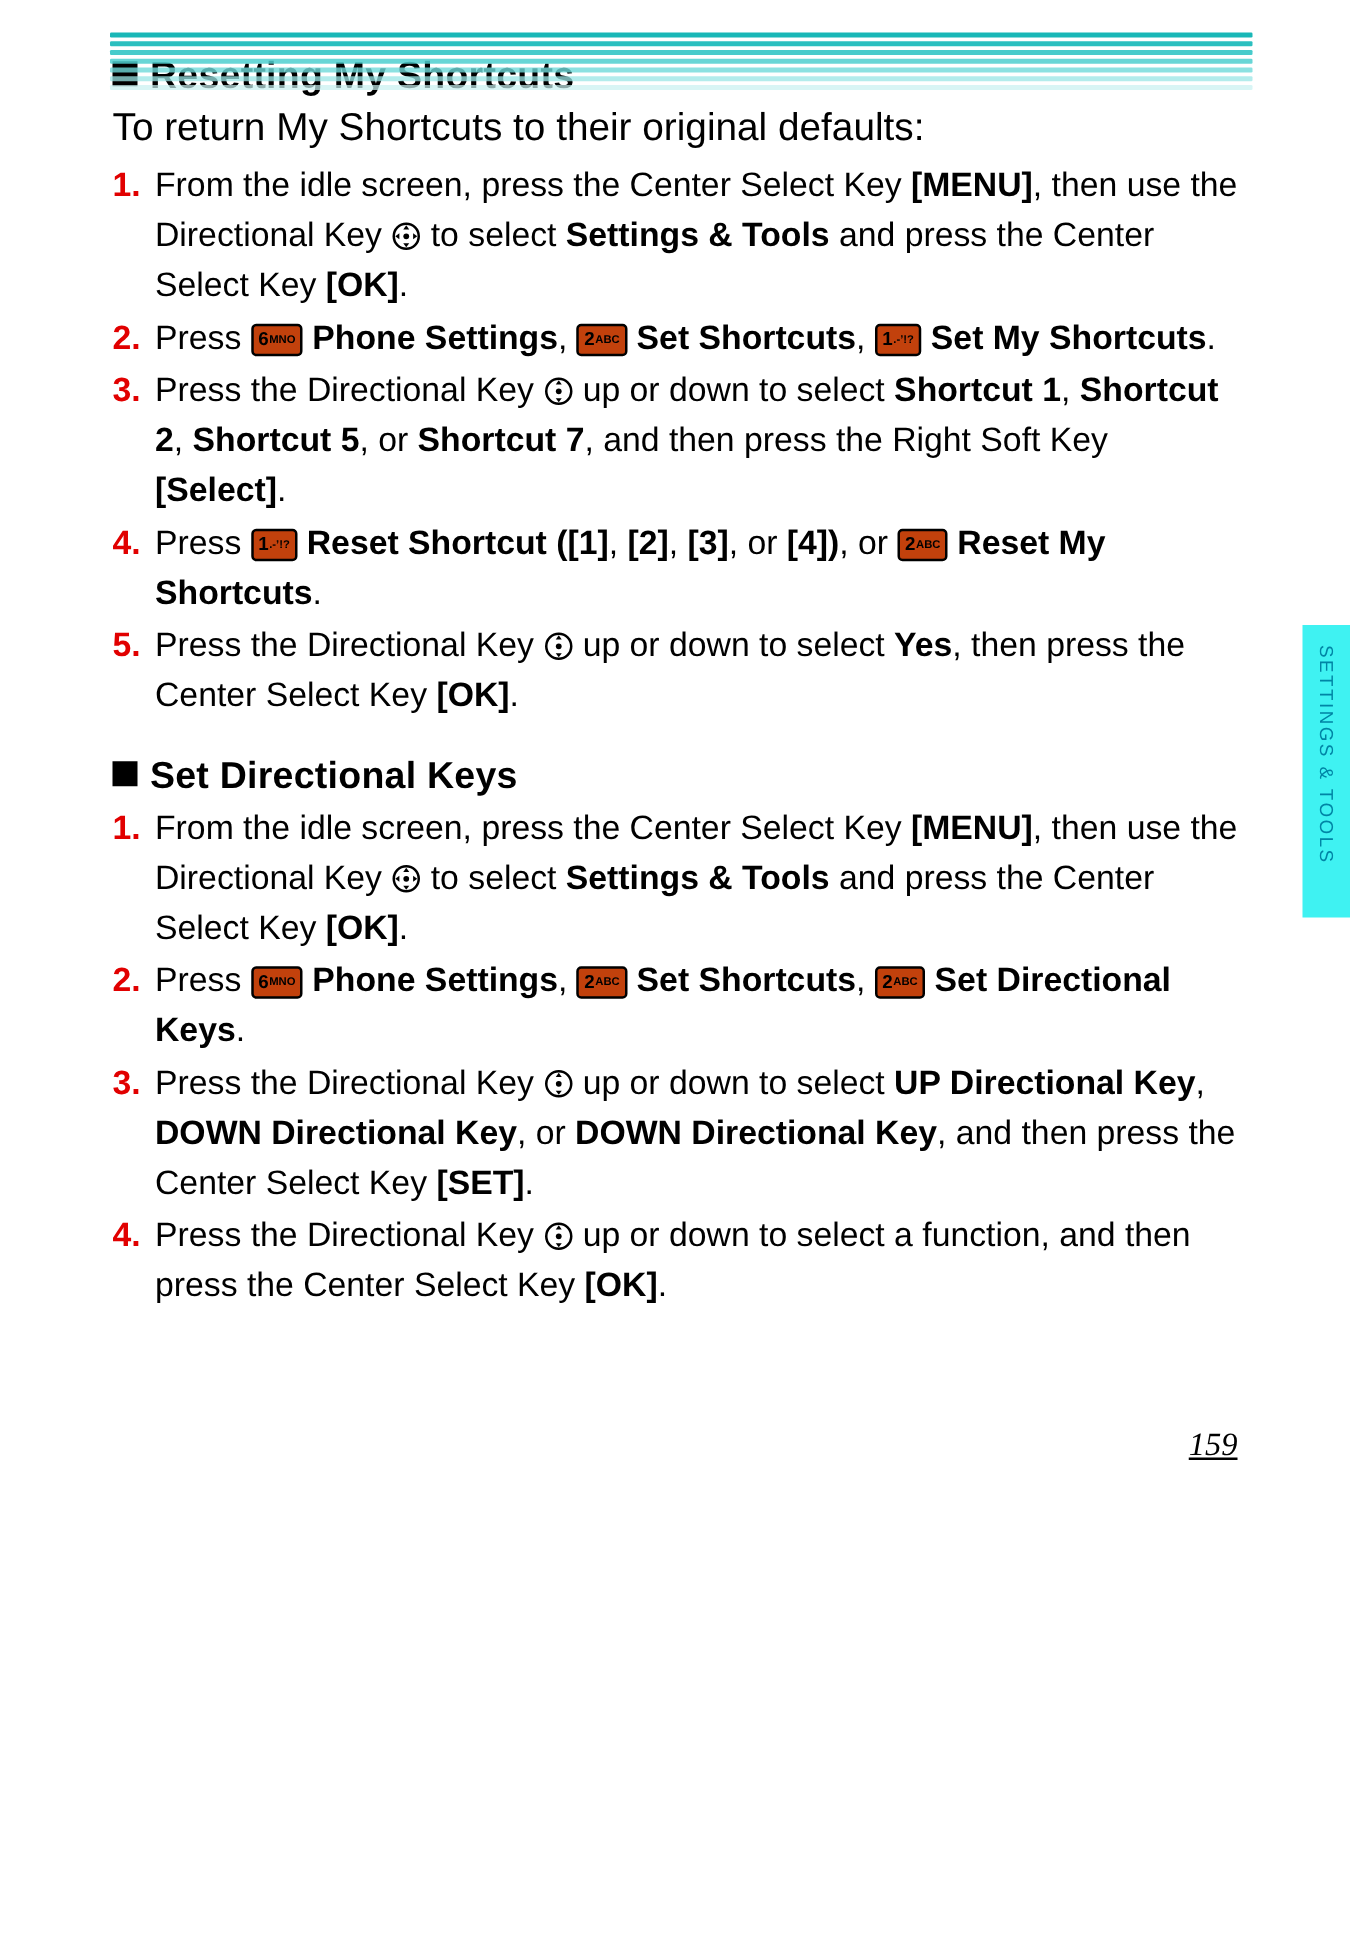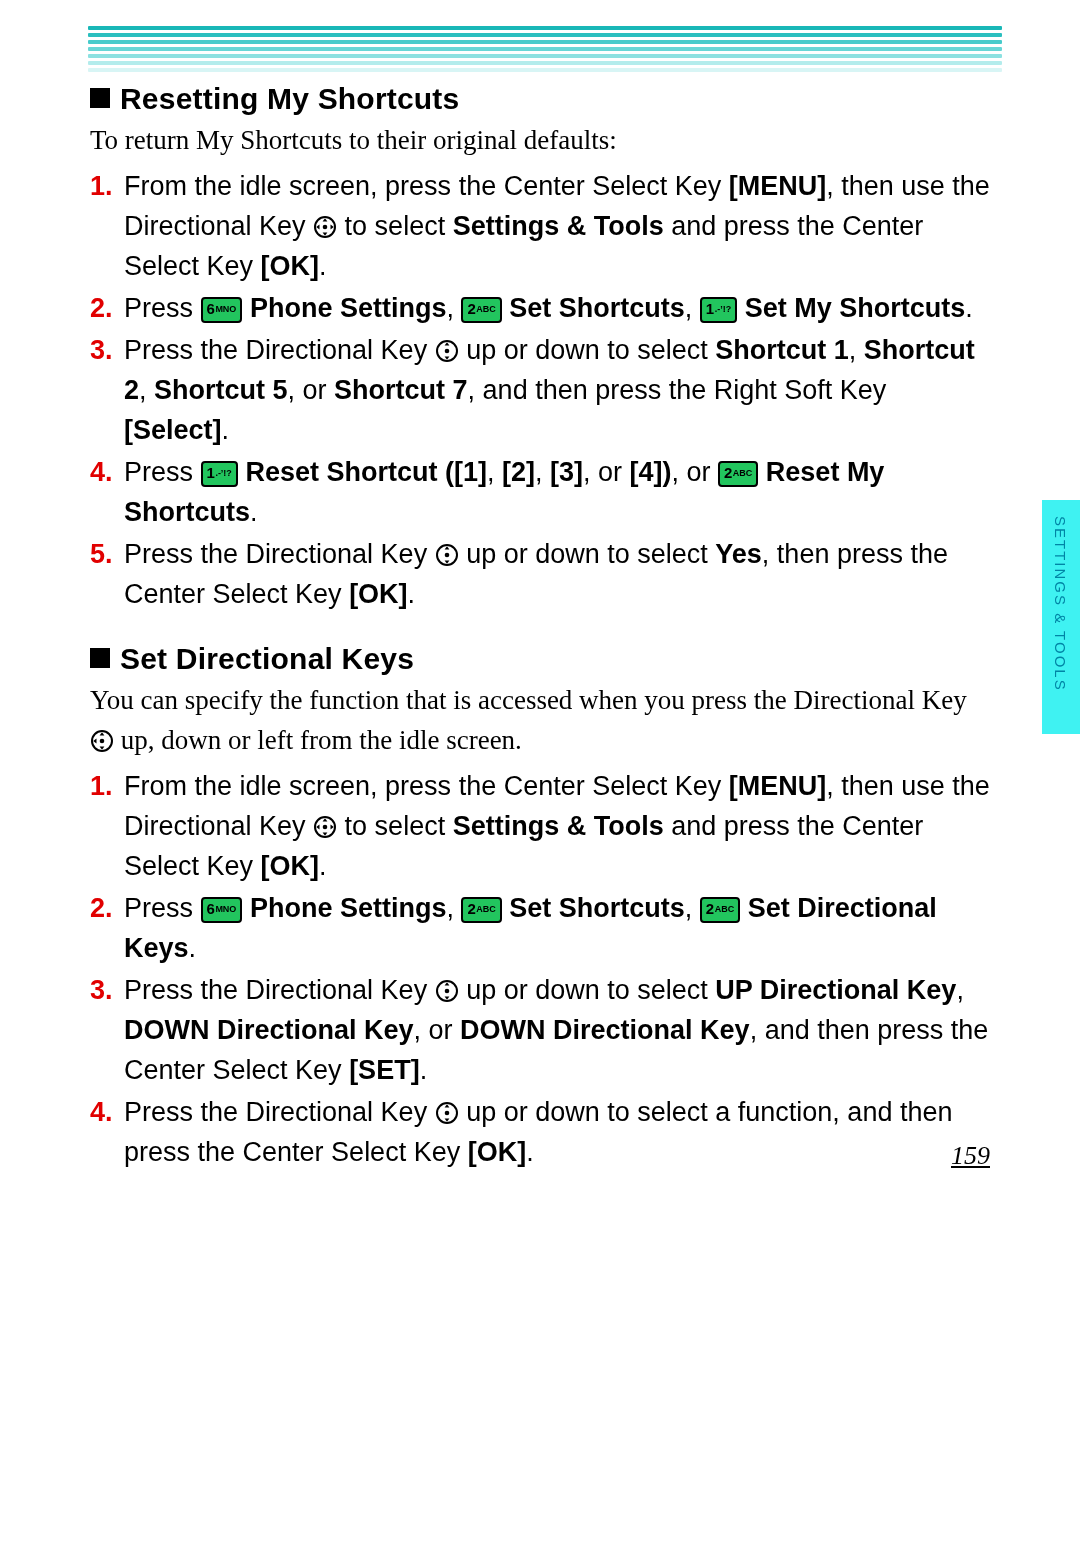--- a/index.html
+++ b/index.html
@@ -9,21 +9,21 @@
     width: 1080px;
     font-family: "Helvetica Neue", Helvetica, Arial, sans-serif;
     color: #000;
     -webkit-font-smoothing: antialiased;
   }
   .page {
     position: relative;
     width: 1080px;
     height: 1231px;
     box-sizing: border-box;
-    padding: 82px 88px 0 90px;
+    padding: 44px 88px 0 90px;
   }
   
   .stripes {
     position: absolute;
     top: 26px;
     left: 88px;
     right: 78px;
   }
   .stripes div {
     height: 4px;
@@ -47,24 +47,23 @@
   }
   .section-title .sq {
     display: inline-block;
     width: 20px;
     height: 20px;
     background: #000;
     margin-right: 10px;
     vertical-align: 1px;
   }
   .intro {
-    font-size: 27px;
+    font-size: 31px;
     line-height: 40px;
     margin: 0 0 6px 0;
-    font-family: Liberation Serif, serif;
   }
   ol.steps {
     list-style: none;
     padding: 0;
     margin: 0 0 28px 0;
     counter-reset: step;
   }
   ol.steps > li {
     position: relative;
     padding-left: 34px;
@@ -88,21 +87,21 @@
     border: 2px solid #000;
     border-radius: 4px;
     padding: 0 4px;
     height: 22px;
     line-height: 20px;
     font-size: 14px;
     vertical-align: 3px;
     font-family: Arial, sans-serif;
     letter-spacing: -0.5px;
     font-weight: 600;
-    background: #22c55e;
+    background: #c2410c;
   }
   .key .knum { font-size: 15px; }
   .key .ksub { font-size: 9px; letter-spacing: 0; margin-left: 1px; vertical-align: 2px; }
 
   
   .dir {
     display: inline-block;
     width: 24px;
     height: 24px;
     vertical-align: -4px;
@@ -197,23 +196,20 @@
       <li><span class="num">4.</span><span>Press </span><span class="key"><span class="knum">1</span><span class="ksub">.-’!?</span></span><span> </span><span class="b">Reset Shortcut ([1]</span><span>, </span><span class="b">[2]</span><span>, </span><span class="b">[3]</span><span>, or </span><span class="b">[4])</span><span>, or </span><span class="key"><span class="knum">2</span><span class="ksub">ABC</span></span><span> </span><span class="b">Reset My Shortcuts</span><span>.</span></li>
       <li><span class="num">5.</span><span>Press the Directional Key </span><svg class="dir" viewBox="0 0 24 24">
           <use href="#icon-dir-ud"></use>
         </svg><span> up or down to select </span><span class="b">Yes</span><span>, then press the Center Select Key </span><span class="b">[OK]</span><span>.</span></li>
     </ol>
 
   <div class="sec2">
     <h2 class="section-title">
       <span class="sq"></span><span>Set Directional Keys</span>
     </h2>
-    <p class="intro" id="sec2-intro"><span>You can specify the function that is accessed when you press the Directional Key </span><svg class="dir" viewBox="0 0 24 24">
-          <use href="#icon-dir-udl"></use>
-        </svg><span> up, down or left from the idle screen.</span></p>
     <ol class="steps" id="sec2-steps">
         <li><span class="num">1.</span><span>From the idle screen, press the Center Select Key </span><span class="b">[MENU]</span><span>, then use the Directional Key </span><svg class="dir" viewBox="0 0 24 24">
             <use href="#icon-dir-all"></use>
           </svg><span> to select </span><span class="b">Settings &amp; Tools</span><span> and press the Center Select Key </span><span class="b">[OK]</span><span>.</span></li>
         <li><span class="num">2.</span><span>Press </span><span class="key"><span class="knum">6</span><span class="ksub">MNO</span></span><span> </span><span class="b">Phone Settings</span><span>, </span><span class="key"><span class="knum">2</span><span class="ksub">ABC</span></span><span> </span><span class="b">Set Shortcuts</span><span>, </span><span class="key"><span class="knum">2</span><span class="ksub">ABC</span></span><span> </span><span class="b">Set Directional Keys</span><span>.</span></li>
         <li><span class="num">3.</span><span>Press the Directional Key </span><svg class="dir" viewBox="0 0 24 24">
             <use href="#icon-dir-ud"></use>
           </svg><span> up or down to select </span><span class="b">UP Directional Key</span><span>, </span><span class="b">DOWN Directional Key</span><span>, or </span><span class="b">DOWN Directional Key</span><span>, and then press the Center Select Key </span><span class="b">[SET]</span><span>.</span></li>
         <li><span class="num">4.</span><span>Press the Directional Key </span><svg class="dir" viewBox="0 0 24 24">
             <use href="#icon-dir-ud"></use>

